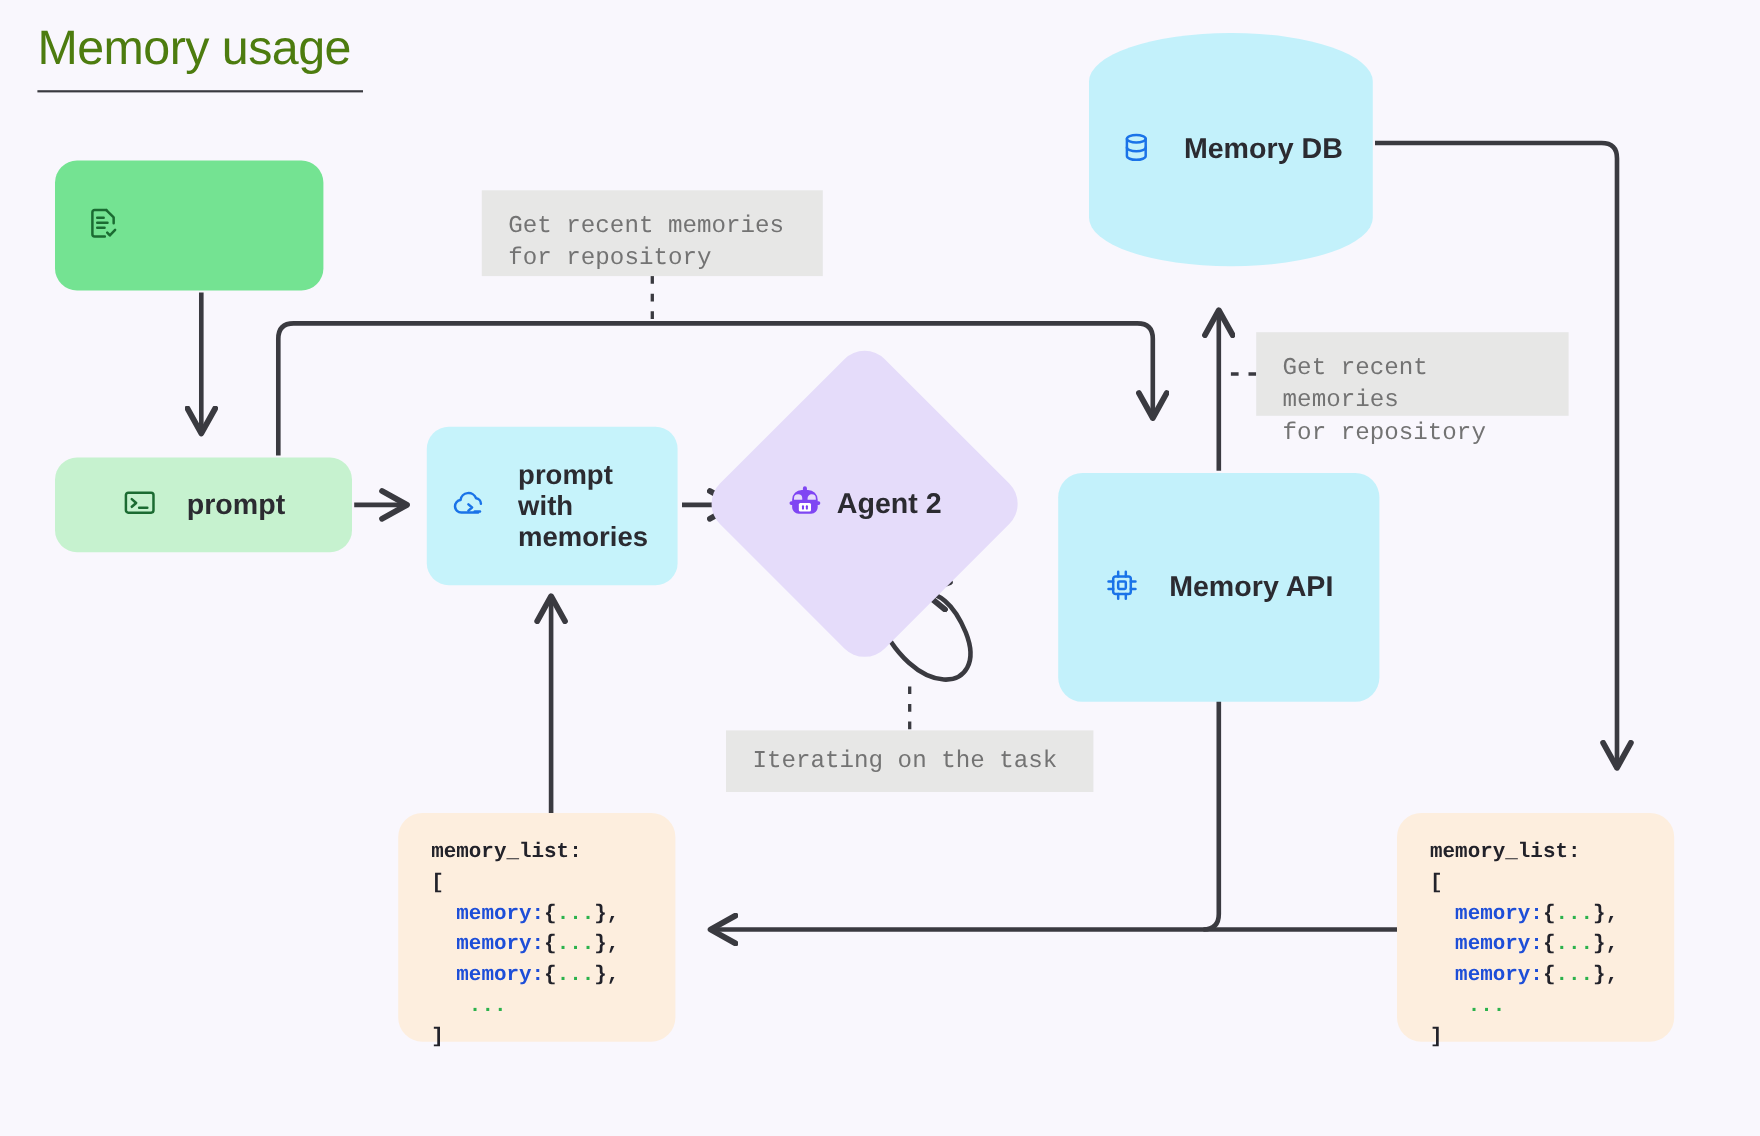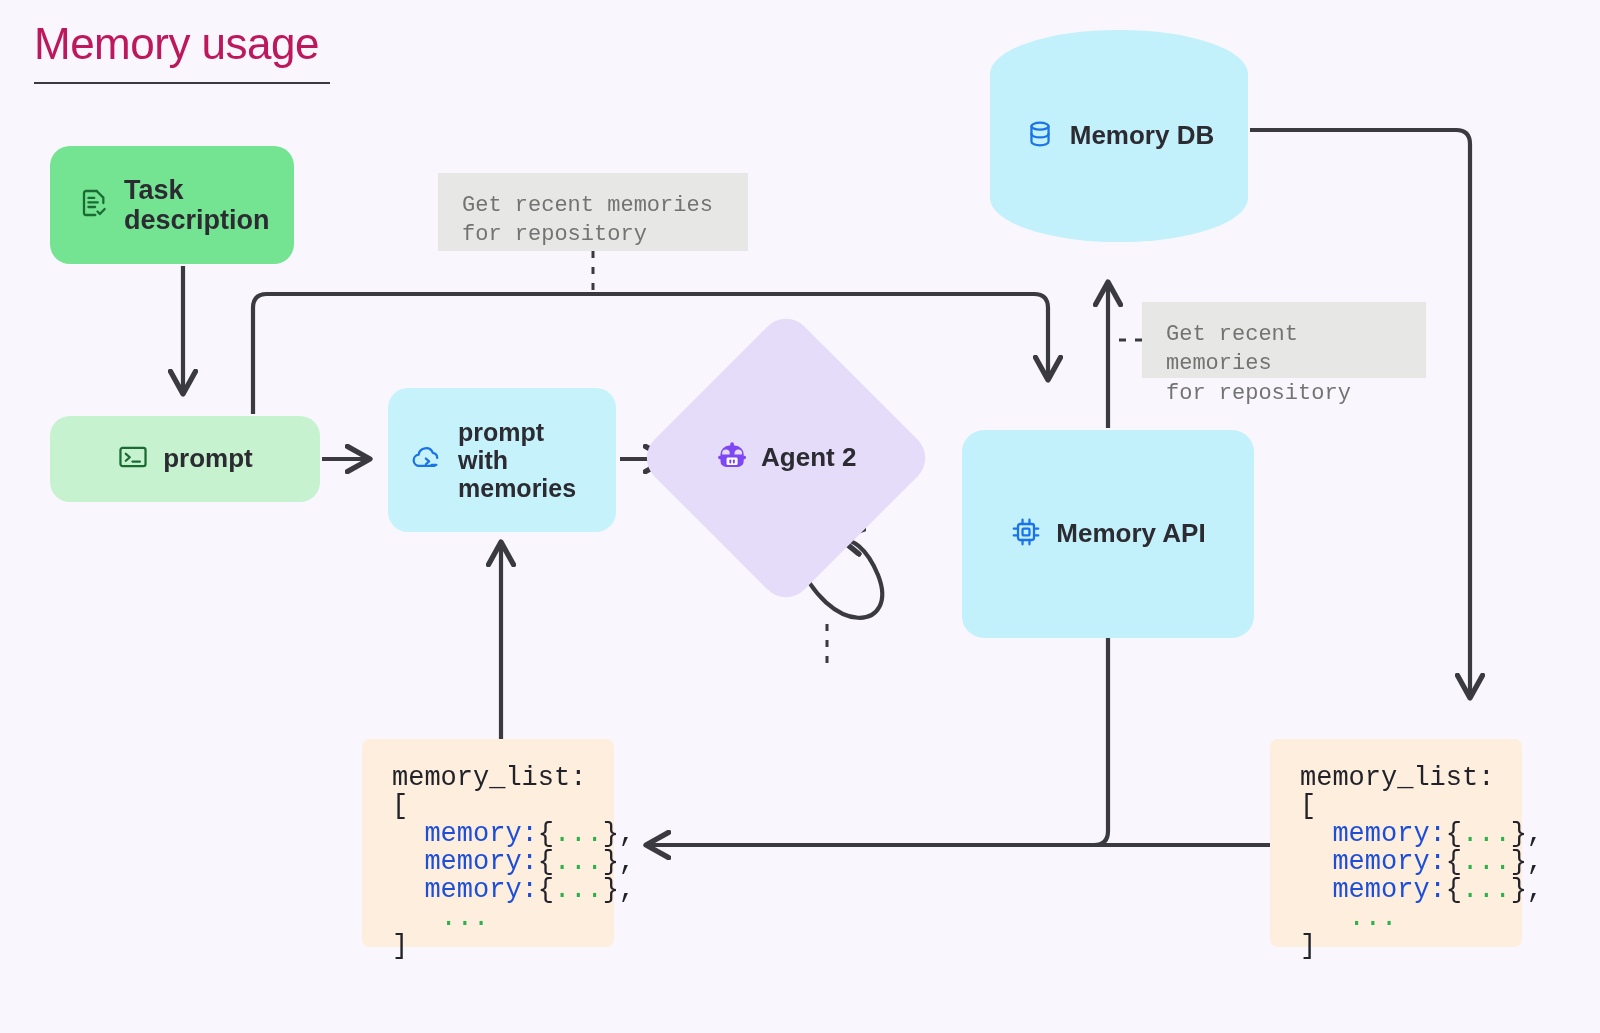--- a/index.html
+++ b/index.html
@@ -23,21 +23,21 @@
     pointer-events: none;
   }
 
   
   .title {
     position: absolute;
     left: 34px;
     top: 20px;
     font-size: 44px;
     font-weight: 400;
-    color: #be185d;
+    color: #4d7c0f;
     letter-spacing: -0.5px;
     line-height: 1.1;
   }
   .title-rule {
     position: absolute;
     left: 34px;
     top: 82px;
     width: 296px;
     height: 2px;
     background: #3a3a40;
@@ -48,21 +48,21 @@
     position: absolute;
     box-sizing: border-box;
     display: flex;
     align-items: center;
     justify-content: center;
     z-index: 3;
   }
   .node-inner {
     display: flex;
     align-items: center;
-    gap: 14px;
+    gap: 27px;
   }
   .node-label {
     font-size: 26px;
     font-weight: 700;
     color: #2b2b31;
     line-height: 1.12;
     white-space: pre-line;
   }
   .ico { flex: 0 0 auto; display: block; }
 
@@ -132,29 +132,29 @@
   }
   #note-top   { left: 438px; top: 173px; width: 310px; height: 78px; }
   #note-right { left: 1142px; top: 302px; width: 284px; height: 76px; }
   #note-iter  { left: 660px; top: 664px; width: 334px; height: 56px;
                 padding-top: 13px; padding-bottom: 13px; }
 
   
   .code-block {
     position: absolute;
     background: #fdeede;
-    border-radius: 8px;
+    border-radius: 22px;
     font-family: "Liberation Mono", "DejaVu Sans Mono", monospace;
-    font-size: 27px;
+    font-size: 19px;
     line-height: 1.0;
     color: #22222a;
     padding: 26px 30px;
     box-sizing: border-box;
     z-index: 3;
-    font-weight: 400;
+    font-weight: 700;
   }
   #code-left  { left: 362px; top: 739px; width: 252px; height: 208px; }
   #code-right { left: 1270px; top: 739px; width: 252px; height: 208px; }
   .code-line { white-space: pre; height: 25px; }
   .code-line.tall { height: 28px; }
   .c-key  { color: #1d4ed8; }
   .c-dots { color: #2bb24c; }
   .c-pun  { color: #22222a; }
 
   
@@ -209,22 +209,20 @@
   <div class="node" id="task-description">
     <div class="node-inner">
       <span class="ico ico-green">
         <svg width="32" height="32" viewBox="0 0 24 24" fill="none" stroke="currentColor" stroke-width="1.7" stroke-linecap="round" stroke-linejoin="round">
           <path d="M14 3H6a1.5 1.5 0 0 0-1.5 1.5v15A1.5 1.5 0 0 0 6 21h7"></path>
           <path d="M14 3l5 5v4"></path>
           <path d="M7.8 8.2h4.4M7.8 11.6h7M7.8 15h5"></path>
           <path d="M14.6 18.4l1.8 1.9 3.6-3.8"></path>
         </svg>
       </span>
-      <span class="node-label">Task
-description</span>
     </div>
   </div>
 
   <div class="node" id="prompt">
     <div class="node-inner">
       <span class="ico ico-green">
         <svg width="32" height="32" viewBox="0 0 24 24" fill="none" stroke="currentColor" stroke-width="1.7" stroke-linecap="round" stroke-linejoin="round">
           <rect x="2.6" y="5.2" width="18.8" height="13.6" rx="1.6"></rect>
           <path d="M6.6 9.6l3 2.6-3 2.6"></path>
           <path d="M11.6 15.4h5.6"></path>
@@ -287,20 +285,21 @@
         </svg>
       </span>
       <span class="node-label">Memory API</span>
     </div>
   </div>
 
   <div class="note" id="note-top">Get recent memories
 for repository</div>
   <div class="note" id="note-right">Get recent memories
 for repository</div>
+  <div class="note" id="note-iter">Iterating on the task</div>
 
   <div class="code-block" id="code-left">
     <div class="code-line tall">memory_list:</div>
     <div class="code-line tall">[</div>
     <div class="code-line tall"><span>  </span><span class="c-key">memory:</span><span class="c-pun">{</span><span class="c-dots">...</span><span class="c-pun">},</span></div>
     <div class="code-line tall"><span>  </span><span class="c-key">memory:</span><span class="c-pun">{</span><span class="c-dots">...</span><span class="c-pun">},</span></div>
     <div class="code-line tall"><span>  </span><span class="c-key">memory:</span><span class="c-pun">{</span><span class="c-dots">...</span><span class="c-pun">},</span></div>
     <div class="code-line tall"><span>   </span><span class="c-dots">...</span></div>
     <div class="code-line tall">]</div>
   </div>

